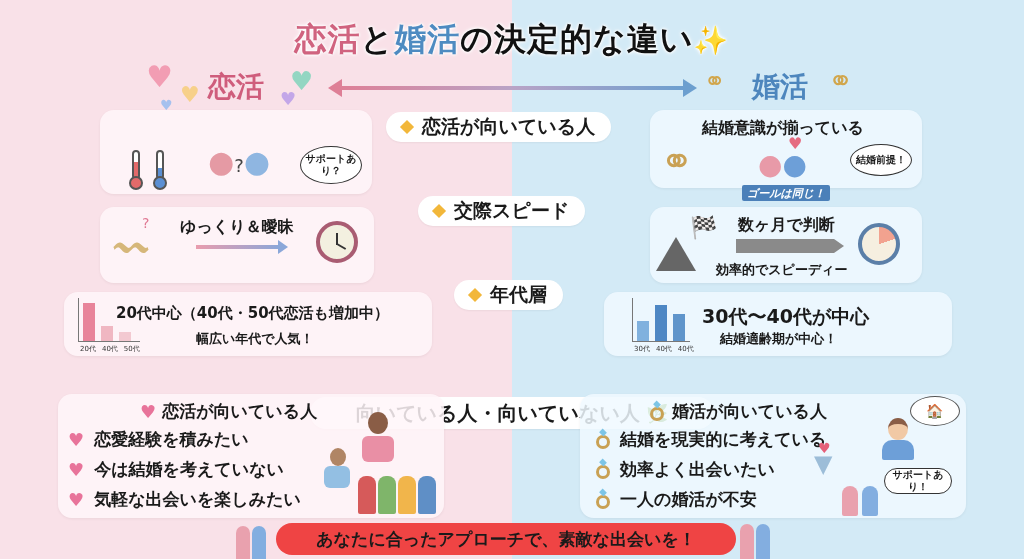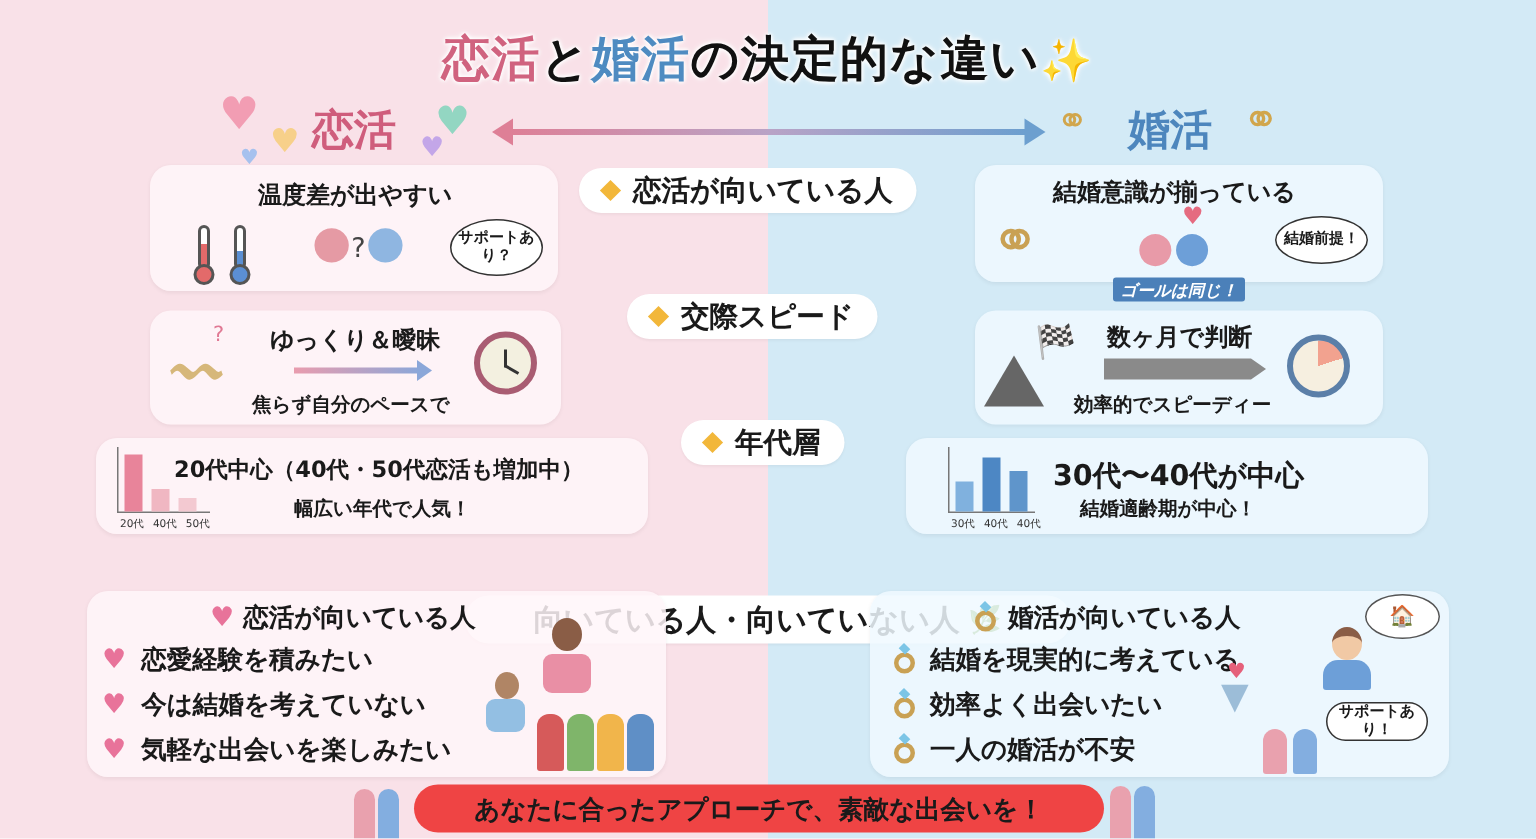--- a/index.html
+++ b/index.html
@@ -110,21 +110,20 @@
 <div class="pill" style="left:418px;top:196px;height:30px;font-size:19px;">
   <span class="diamond"></span>
   <span>交際スピード</span>
 </div>
 <div class="pill" style="left:454px;top:280px;height:30px;font-size:19px;">
   <span class="diamond"></span>
   <span>年代層</span>
 </div>
 
 <div class="card pink" style="left:100px;top:110px;width:272px;height:84px;">
-  <div class="card-title" style="left:72px;top:10px;">温度差が出やすい</div>
   <div class="abs" style="left:26px;top:40px;width:48px;height:40px;">
     <div class="abs" style="left:6px;top:0;width:8px;height:30px;border:2px solid #555;border-radius:4px;background:linear-gradient(#fff 40%,#e36a6a 40%);"></div>
     <div class="abs" style="left:3px;top:26px;width:14px;height:14px;border:2px solid #555;border-radius:50%;background:#e36a6a;"></div>
     <div class="abs" style="left:30px;top:0;width:8px;height:30px;border:2px solid #555;border-radius:4px;background:linear-gradient(#fff 60%,#5b8fd3 60%);"></div>
     <div class="abs" style="left:27px;top:26px;width:14px;height:14px;border:2px solid #555;border-radius:50%;background:#5b8fd3;"></div>
   </div>
   <div class="abs" style="left:108px;top:34px;font-size:30px;">
     <span style="color:#e59aa4;">●</span><span style="font-size:18px;color:#444;">?</span><span style="color:#8fb6e1;">●</span>
   </div>
   <div class="thought" style="left:200px;top:36px;width:62px;height:38px;">サポートあり？</div>
@@ -140,21 +139,20 @@
   <div class="thought" style="left:200px;top:34px;width:62px;height:32px;">結婚前提！</div>
 </div>
 <div class="ribbon" style="left:742px;top:185px;width:88px;height:16px;">ゴールは同じ！</div>
 
 <div class="card pink" style="left:100px;top:207px;width:274px;height:76px;">
   <span class="abs" style="left:14px;top:12px;font-size:34px;color:#d6b77a;">〰</span>
   <span class="abs" style="left:42px;top:8px;font-size:14px;color:#e07994;">?</span>
   <div class="card-title" style="left:80px;top:10px;">ゆっくり＆曖昧</div>
   <div class="abs" style="left:96px;top:38px;width:84px;height:4px;background:linear-gradient(90deg,#e99cae,#8ba7d9);"></div>
   <div class="abs" style="left:178px;top:33px;border-top:7px solid transparent;border-bottom:7px solid transparent;border-left:10px solid #8ba7d9;"></div>
-  <div class="card-sub" style="left:68px;top:54px;">焦らず自分のペースで</div>
   <div class="abs" style="left:216px;top:14px;width:42px;height:42px;border:4px solid #a95c72;border-radius:50%;background:#f3f0e0;">
     <div class="abs" style="left:16px;top:8px;width:2px;height:12px;background:#333;"></div>
     <div class="abs" style="left:17px;top:18px;width:10px;height:2px;background:#333;transform:rotate(30deg);transform-origin:left;"></div>
   </div>
 </div>
 
 <div class="card blue" style="left:650px;top:207px;width:272px;height:76px;">
   <span class="abs" style="left:40px;top:8px;font-size:22px;">🏁</span>
   <div class="abs" style="left:6px;top:30px;width:0;height:0;border-left:20px solid transparent;border-right:20px solid transparent;border-bottom:34px solid #666;"></div>
   <div class="card-title" style="left:88px;top:8px;">数ヶ月で判断</div>

